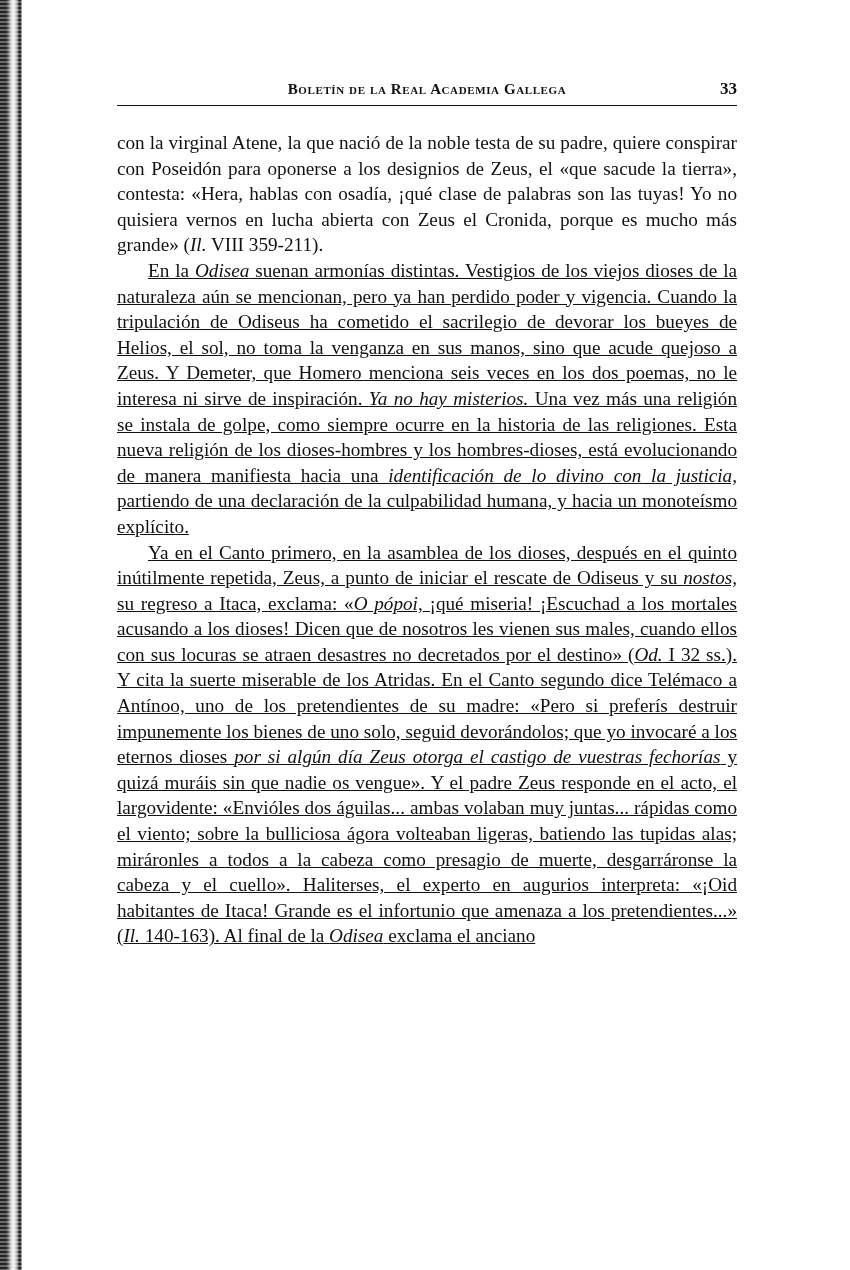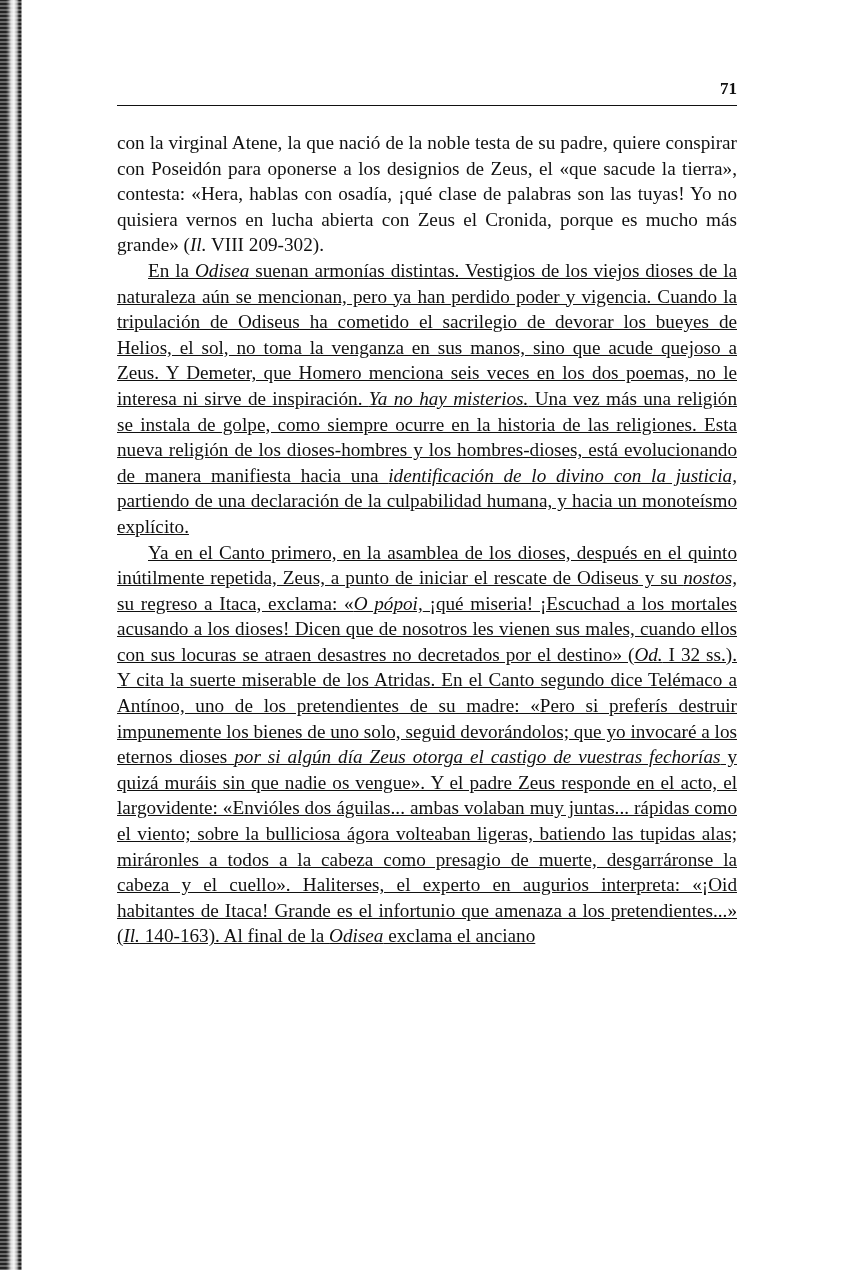--- a/index.html
+++ b/index.html
@@ -35,27 +35,28 @@
   .body-text p { margin: 0; }
   .body-text p.indent { text-indent: 31px; text-decoration: underline; }
   .body-text .it { font-style: italic; margin-top: 36px; }
 </style>
 </head>
 <body>
 
 <div class="binding"></div>
 
 <div class="header">
-  <div class="page-number">71</div>
+  <div class="running-title">Boletín de la Real Academia Gallega</div>
+  <div class="page-number">33</div>
 </div>
 <div class="rule"></div>
 
 <div class="body-text">
   <p>
-    <span>con la virginal Atene, la que nació de la noble testa de su padre, quiere conspirar con Poseidón para oponerse a los designios de Zeus, el «que sacude la tierra», contesta: «Hera, hablas con osadía, ¡qué clase de palabras son las tuyas! Yo no quisiera vernos en lucha abierta con Zeus el Cronida, porque es mucho más grande» (</span><span class="it">Il.</span><span> VIII 209-302).</span>
+    <span>con la virginal Atene, la que nació de la noble testa de su padre, quiere conspirar con Poseidón para oponerse a los designios de Zeus, el «que sacude la tierra», contesta: «Hera, hablas con osadía, ¡qué clase de palabras son las tuyas! Yo no quisiera vernos en lucha abierta con Zeus el Cronida, porque es mucho más grande» (</span><span class="it">Il.</span><span> VIII 359-211).</span>
   </p>
   <p class="indent">
     <span>En la </span><span class="it">Odisea</span><span> suenan armonías distintas. Vestigios de los viejos dioses de la naturaleza aún se mencionan, pero ya han perdido poder y vigencia. Cuando la tripulación de Odiseus ha cometido el sacrilegio de devorar los bueyes de Helios, el sol, no toma la venganza en sus manos, sino que acude quejoso a Zeus. Y Demeter, que Homero menciona seis veces en los dos poemas, no le interesa ni sirve de inspiración. </span><span class="it">Ya no hay misterios.</span><span> Una vez más una religión se instala de golpe, como siempre ocurre en la historia de las religiones. Esta nueva religión de los dioses-hombres y los hombres-dioses, está evolucionando de manera manifiesta hacia una </span><span class="it">identificación de lo divino con la justicia,</span><span> partiendo de una declaración de la culpabilidad humana, y hacia un monoteísmo explícito.</span>
   </p>
   <p class="indent">
     <span>Ya en el Canto primero, en la asamblea de los dioses, después en el quinto inútilmente repetida, Zeus, a punto de iniciar el rescate de Odiseus y su </span><span class="it">nostos,</span><span> su regreso a Itaca, exclama: «</span><span class="it">O pópoi,</span><span> ¡qué miseria! ¡Escuchad a los mortales acusando a los dioses! Dicen que de nosotros les vienen sus males, cuando ellos con sus locuras se atraen desastres no decretados por el destino» (</span><span class="it">Od.</span><span> I 32 ss.). Y cita la suerte miserable de los Atridas. En el Canto segundo dice Telémaco a Antínoo, uno de los pretendientes de su madre: «Pero si preferís destruir impunemente los bienes de uno solo, seguid devorándolos; que yo invocaré a los eternos dioses </span><span class="it">por si algún día Zeus otorga el castigo de vuestras fechorías</span><span> y quizá muráis sin que nadie os vengue». Y el padre Zeus responde en el acto, el largovidente: «Envióles dos águilas... ambas volaban muy juntas... rápidas como el viento; sobre la bulliciosa ágora volteaban ligeras, batiendo las tupidas alas; miráronles a todos a la cabeza como presagio de muerte, desgarráronse la cabeza y el cuello». Haliterses, el experto en augurios interpreta: «¡Oid habitantes de Itaca! Grande es el infortunio que amenaza a los pretendientes...» (</span><span class="it">Il.</span><span> 140-163). Al final de la </span><span class="it">Odisea</span><span> exclama el anciano</span>
   </p>
 </div>
 
 </body></html>

